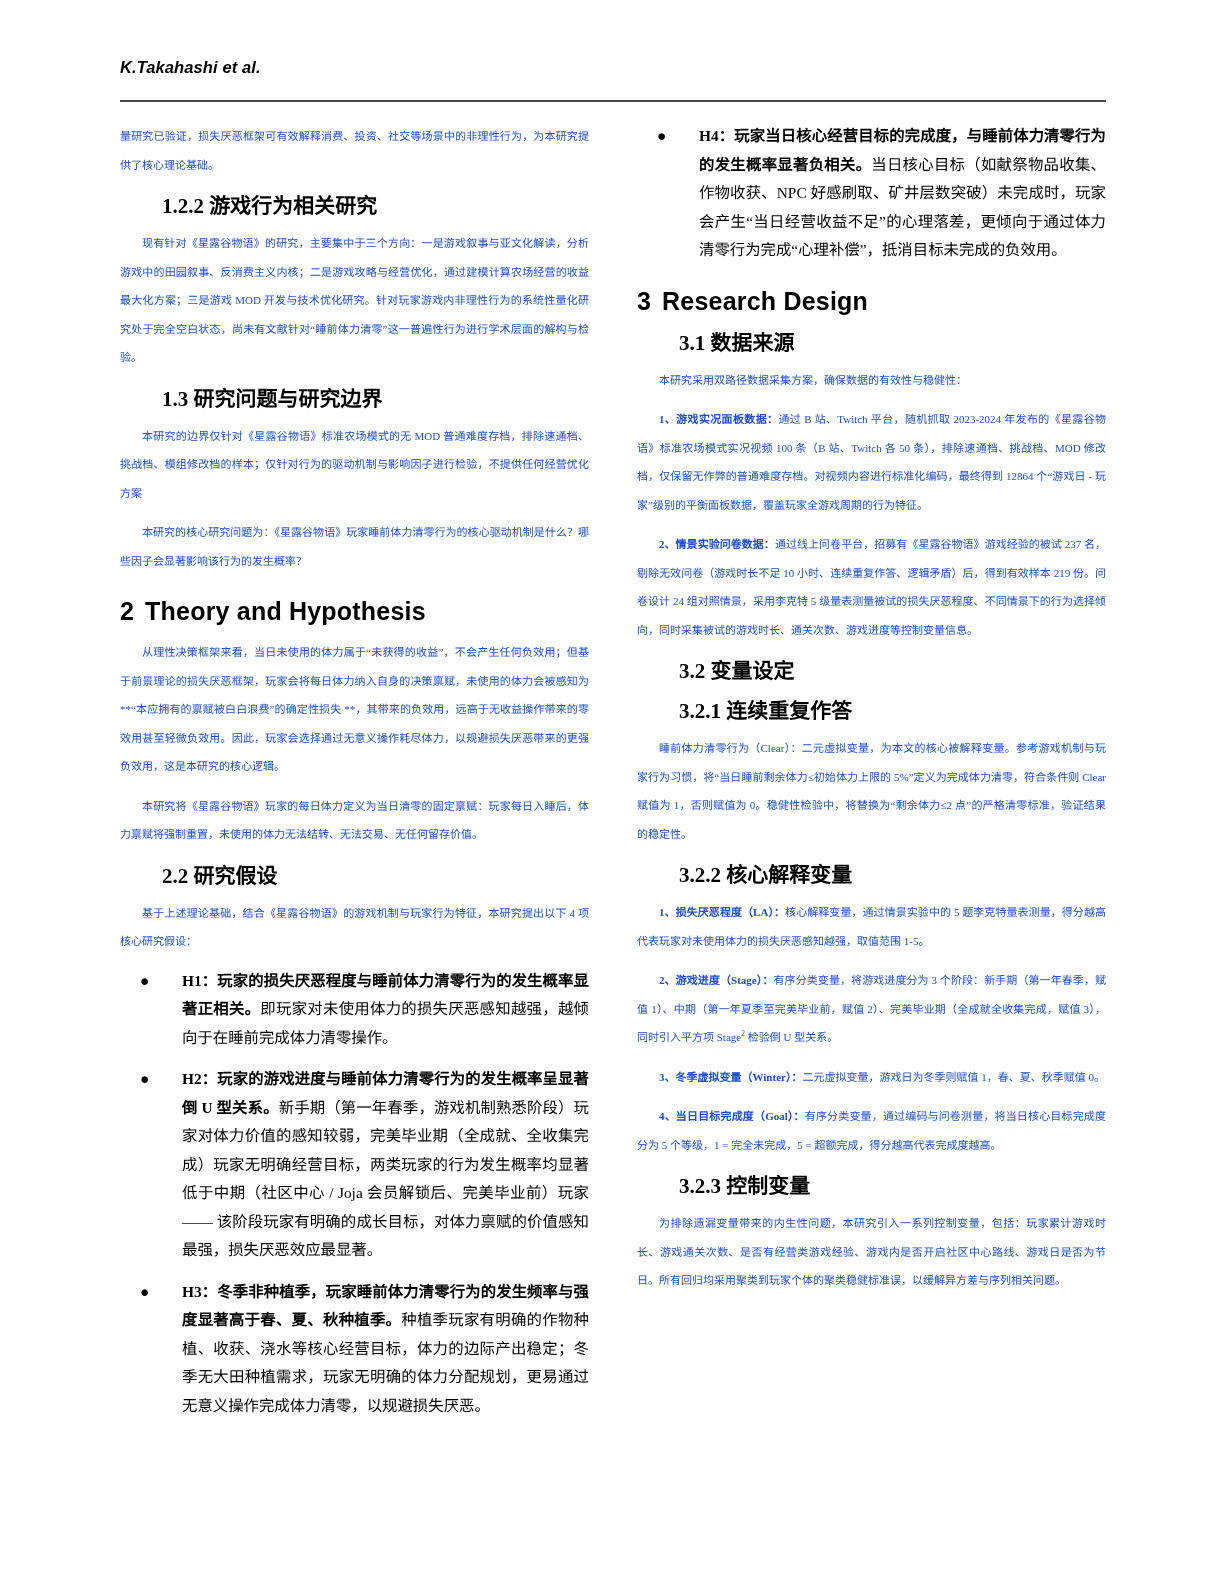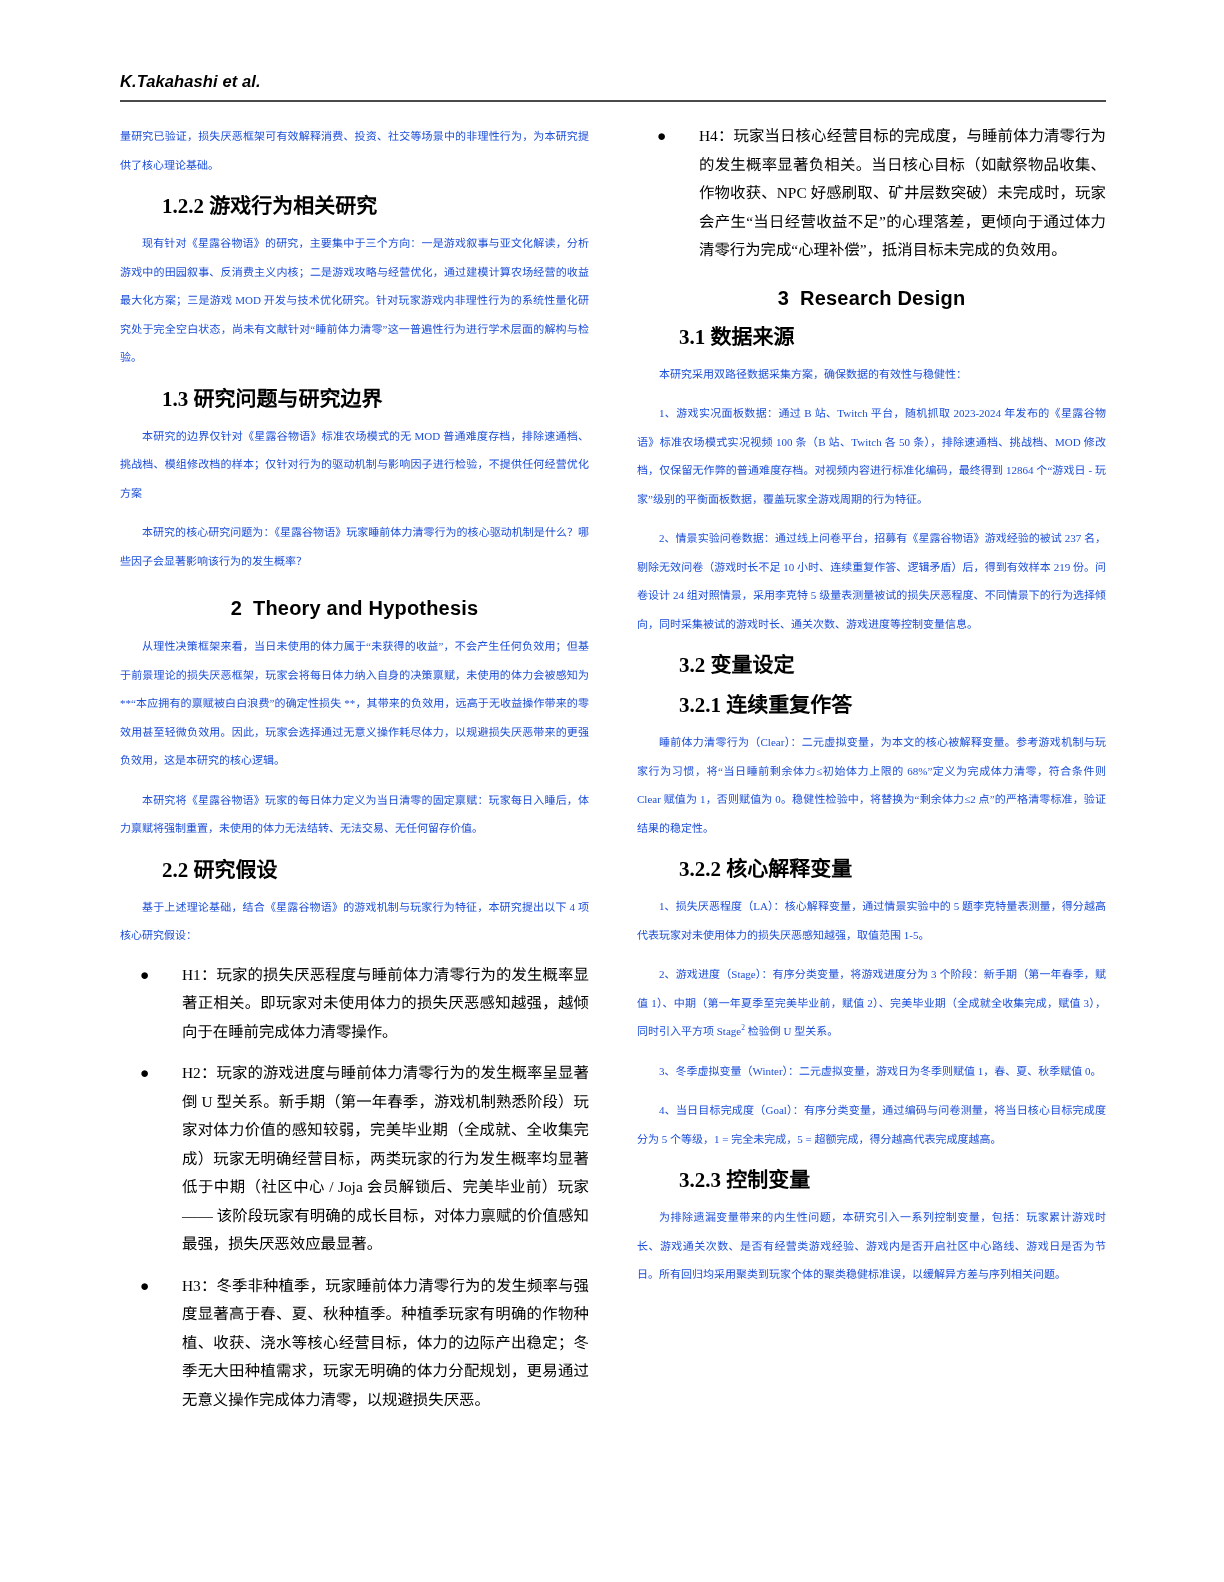--- a/index.html
+++ b/index.html
@@ -20,21 +20,21 @@
     width: 1224px;
     height: 1582px;
     box-sizing: border-box;
     padding: 0;
     overflow: hidden;
   }
   
   .running-head {
     position: absolute;
     left: 120px;
-    top: 72px;
+    top: 58px;
     width: 986px;
   }
   .running-head .author {
     font-family: "Liberation Sans", "DejaVu Sans", sans-serif;
     font-weight: bold;
     font-style: italic;
     font-size: 16.5px;
     letter-spacing: 0.1px;
     color: #000;
   }
@@ -68,24 +68,23 @@
     text-indent: 2em;
     color: #1d4ed8;
     word-break: break-word;
   }
   p.body.noindent {
     text-indent: 0;
   }
   h2.sec-en {
     margin: 22px 0 12px 0;
     font-family: "Liberation Sans", "DejaVu Sans", sans-serif;
-    font-size: 20px;
+    font-size: 25px;
     font-weight: bold;
     letter-spacing: 0.2px;
-    text-align: center;
   }
   h2.sec-en .num {
     margin-right: 11px;
   }
   h3.sub {
     margin: 14px 0 10px 0;
     font-size: 21px;
     font-weight: bold;
     line-height: 26px;
   }
@@ -108,21 +107,21 @@
     text-justify: inter-ideograph;
   }
   ul.hyp li .dot {
     position: absolute;
     left: 20px;
     top: 0;
     font-size: 15.4px;
     line-height: 28.5px;
   }
   b, strong {
-    font-weight: normal;
+    font-weight: bold;
   }
   .sup {
     font-size: 0.68em;
     vertical-align: super;
     line-height: 0;
   }
 </style>
 </head>
 <body>
 
@@ -201,21 +200,21 @@
       </p>
 
       <p class="body">
         <b>2、情景实验问卷数据：</b><span>通过线上问卷平台，招募有《星露谷物语》游戏经验的被试 237 名，剔除无效问卷（游戏时长不足 10 小时、连续重复作答、逻辑矛盾）后，得到有效样本 219 份。问卷设计 24 组对照情景，采用李克特 5 级量表测量被试的损失厌恶程度、不同情景下的行为选择倾向，同时采集被试的游戏时长、通关次数、游戏进度等控制变量信息。</span>
       </p>
 
       <h3 class="sub indent">3.2 变量设定</h3>
 
       <h3 class="sub indent">3.2.1 连续重复作答</h3>
 
-      <p class="body">睡前体力清零行为（Clear）：二元虚拟变量，为本文的核心被解释变量。参考游戏机制与玩家行为习惯，将“当日睡前剩余体力≤初始体力上限的 68%”定义为完成体力清零，符合条件则 Clear 赋值为 1，否则赋值为 0。稳健性检验中，将替换为“剩余体力≤2 点”的严格清零标准，验证结果的稳定性。</p>
+      <p class="body">睡前体力清零行为（Clear）：二元虚拟变量，为本文的核心被解释变量。参考游戏机制与玩家行为习惯，将“当日睡前剩余体力≤初始体力上限的 5%”定义为完成体力清零，符合条件则 Clear 赋值为 1，否则赋值为 0。稳健性检验中，将替换为“剩余体力≤2 点”的严格清零标准，验证结果的稳定性。</p>
 
       <h3 class="sub indent">3.2.2 核心解释变量</h3>
 
       <p class="body">
         <b>1、损失厌恶程度（LA）：</b><span>核心解释变量，通过情景实验中的 5 题李克特量表测量，得分越高代表玩家对未使用体力的损失厌恶感知越强，取值范围 1-5。</span>
       </p>
 
       <p class="body">
         <b>2、游戏进度（Stage）：</b><span>有序分类变量，将游戏进度分为 3 个阶段：新手期（第一年春季，赋值 1）、中期（第一年夏季至完美毕业前，赋值 2）、完美毕业期（全成就全收集完成，赋值 3），同时引入平方项 Stage</span><span class="sup">2</span><span> 检验倒 U 型关系。</span>
       </p>

